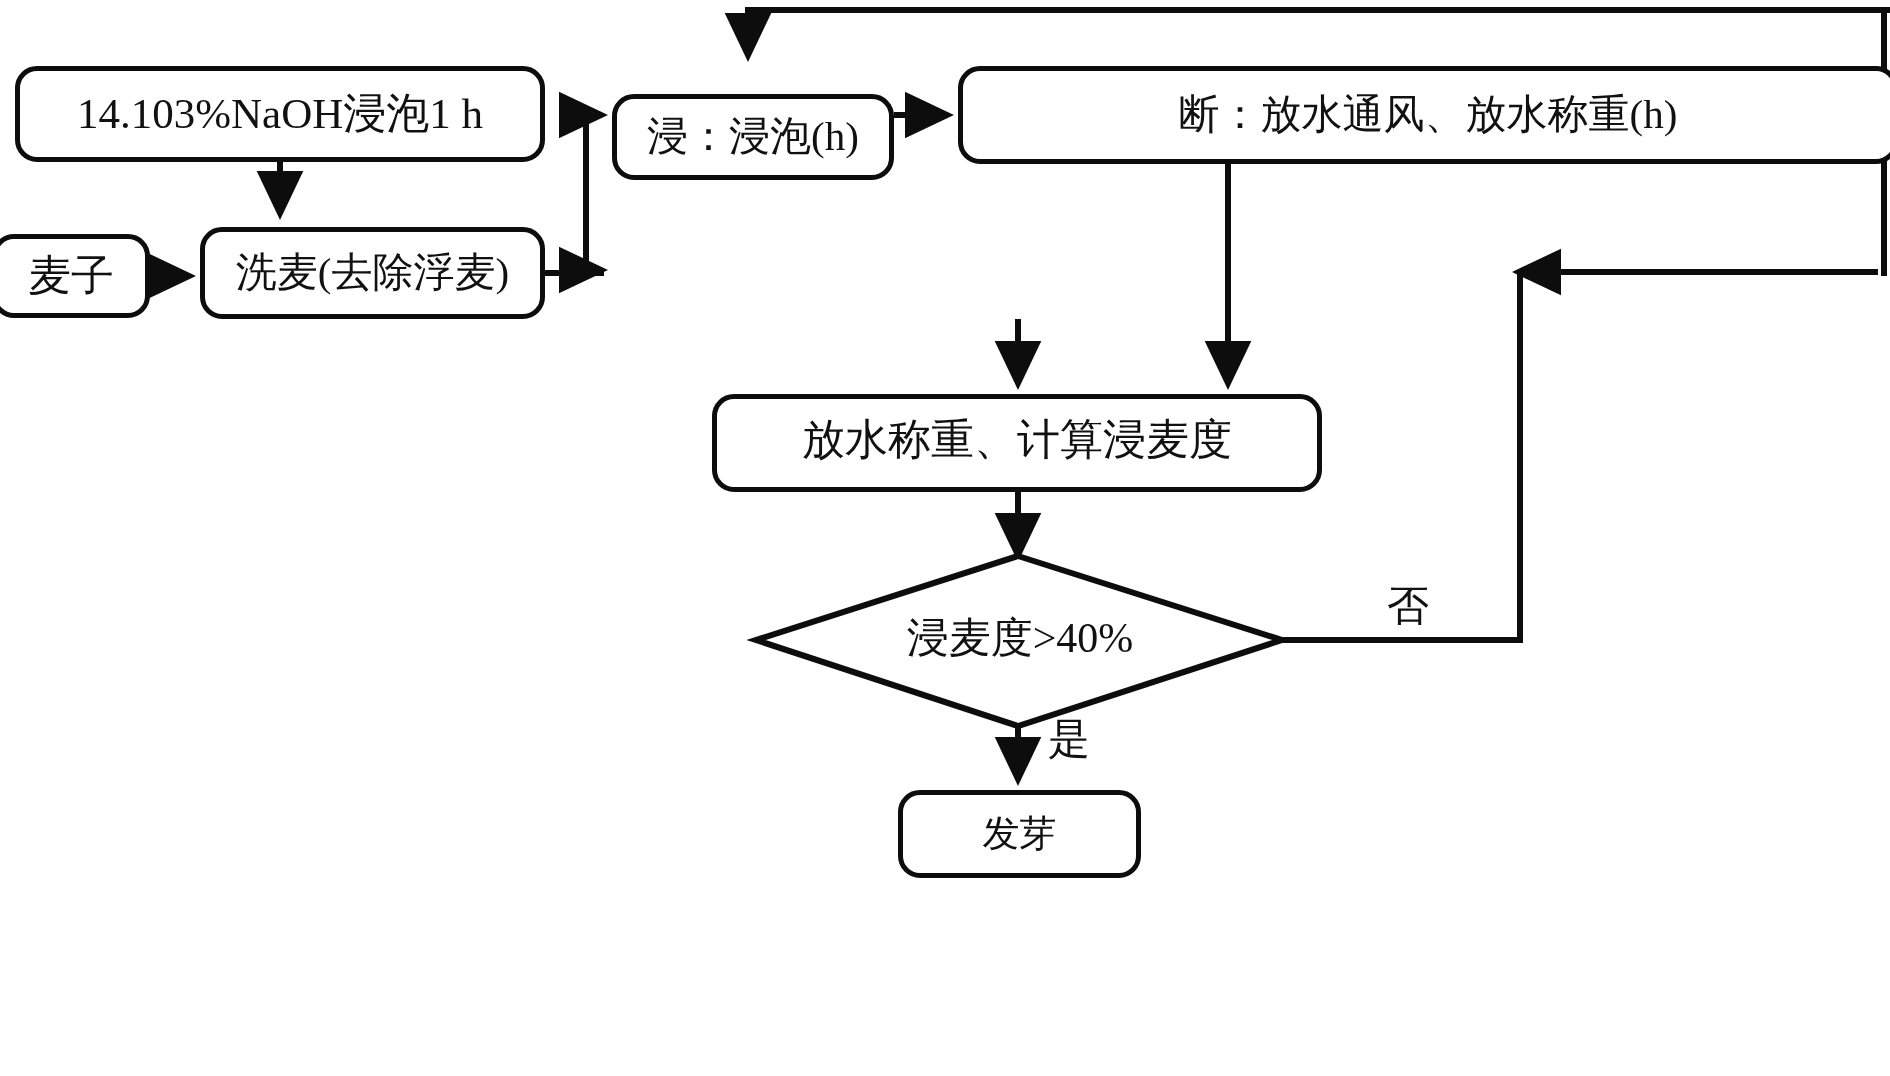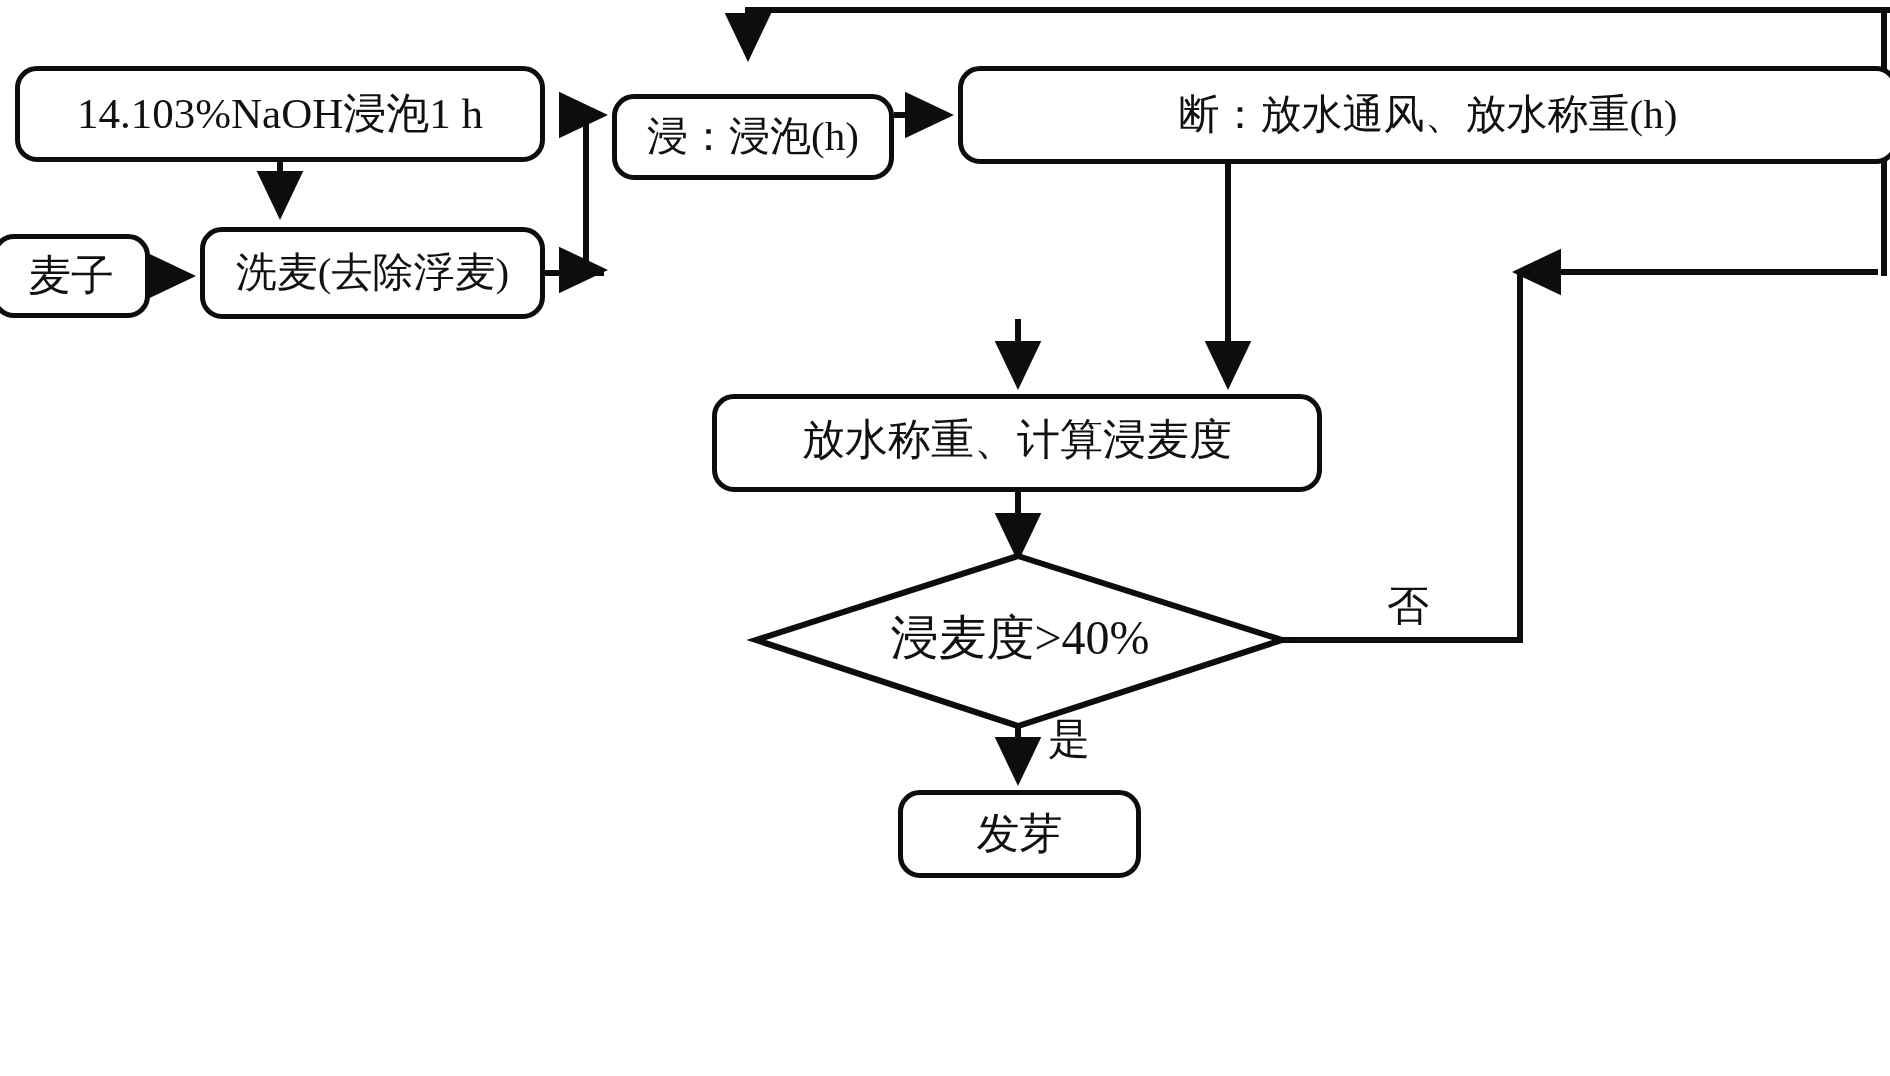--- a/index.html
+++ b/index.html
@@ -29,25 +29,25 @@
     line-height:1;
   }
   
   #n-naoh   {left:15px;  top:66px;  width:530px; height:96px;  font-size:43px;}
   #n-wheat  {left:-8px;  top:234px; width:158px; height:84px;  font-size:43px;}
   #n-wash   {left:200px; top:227px; width:345px; height:92px;  font-size:41px;}
   #n-soak   {left:612px; top:66px;  width:282px; height:86px;  font-size:41px;margin-top:28px;}
   #n-break  {left:958px; top:66px;  width:940px; height:98px;  font-size:41px;}
   #n-resoak {left:612px; top:221px; width:895px; height:98px;  font-size:43px;}
   #n-weigh  {left:712px; top:394px; width:610px; height:98px;  font-size:43px;font-family:Liberation Mono, monospace;}
-  #n-germ   {left:898px; top:790px; width:243px; height:88px;  font-size:43px;}
+  #n-germ   {left:898px; top:790px; width:243px; height:88px;  font-size:37px;}
   .diamond-text{
     position:absolute;left:840px;top:608px;width:360px;height:60px;
     display:flex;align-items:center;justify-content:center;
-    font-size:48px;color:#111111;white-space:nowrap;
+    font-size:42px;color:#111111;white-space:nowrap;
   }
   #lbl-no {left:1387px; top:585px; font-size:42px;}
   #lbl-yes{left:1048px; top:718px; font-size:42px;}
 </style>
 </head>
 <body>
 
 <div id="stage">
 
   <svg class="edges" viewBox="0 0 1890 1076" xmlns="http://www.w3.org/2000/svg">

